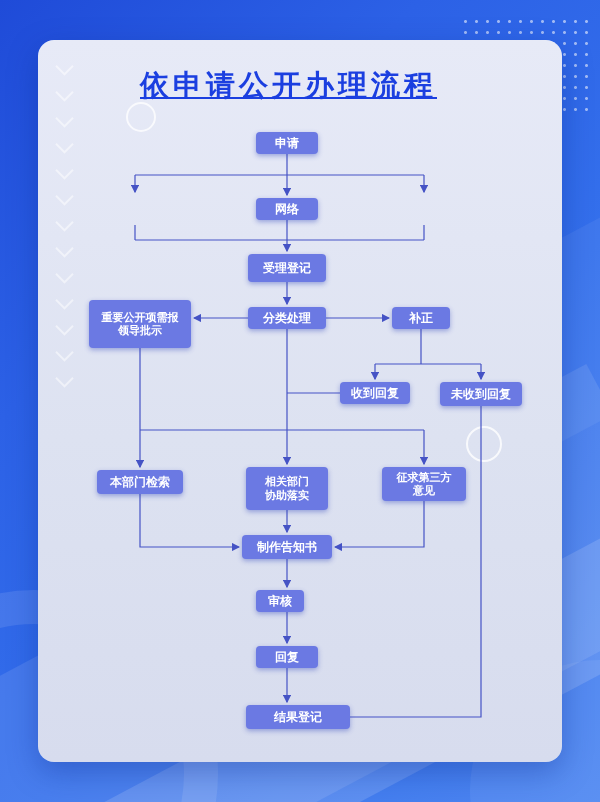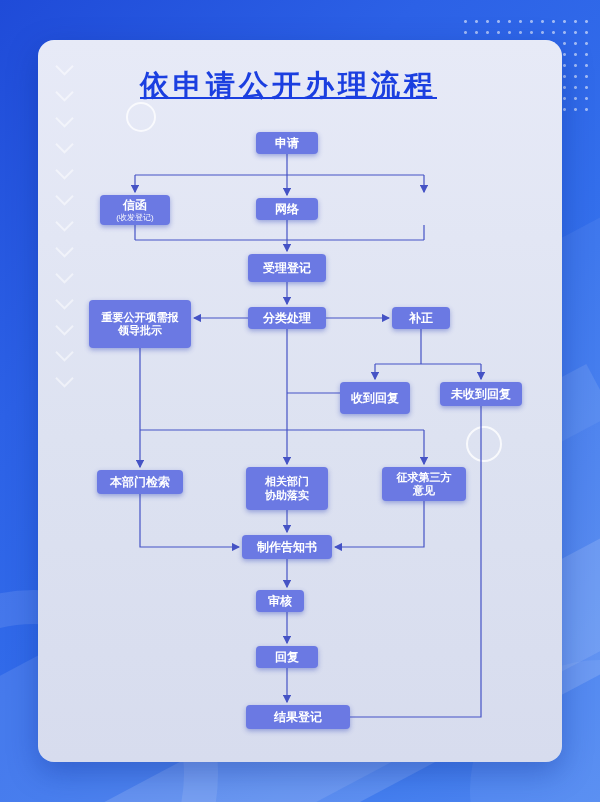--- a/index.html
+++ b/index.html
@@ -143,24 +143,20 @@
       <path d="M287 668 V702" marker-end="url(#arr)"></path>
 
       <path d="M481 404 V717 H331" marker-end="url(#arr)"></path>
     </g>
   </svg>
 
   <div class="node" style="left:256px;top:132px;width:62px;height:22px">
     <span class="lbl">申请</span>
   </div>
 
-  <div class="node" style="left:100px;top:195px;width:70px;height:30px">
-    <span class="lbl">信函</span>
-    <span class="sub">(收发登记)</span>
-  </div>
 
   <div class="node" style="left:256px;top:198px;width:62px;height:22px">
     <span class="lbl">网络</span>
   </div>
 
 
   <div class="node" style="left:248px;top:254px;width:78px;height:28px">
     <span class="lbl">受理登记</span>
   </div>
 
@@ -170,21 +166,21 @@
   </div>
 
   <div class="node" style="left:248px;top:307px;width:78px;height:22px">
     <span class="lbl">分类处理</span>
   </div>
 
   <div class="node" style="left:392px;top:307px;width:58px;height:22px">
     <span class="lbl">补正</span>
   </div>
 
-  <div class="node" style="left:340px;top:382px;width:70px;height:32px">
+  <div class="node" style="left:340px;top:382px;width:70px;height:22px">
     <span class="lbl">收到回复</span>
   </div>
 
   <div class="node" style="left:440px;top:382px;width:82px;height:24px">
     <span class="lbl">未收到回复</span>
   </div>
 
   <div class="node" style="left:97px;top:470px;width:86px;height:24px">
     <span class="lbl">本部门检索</span>
   </div>

